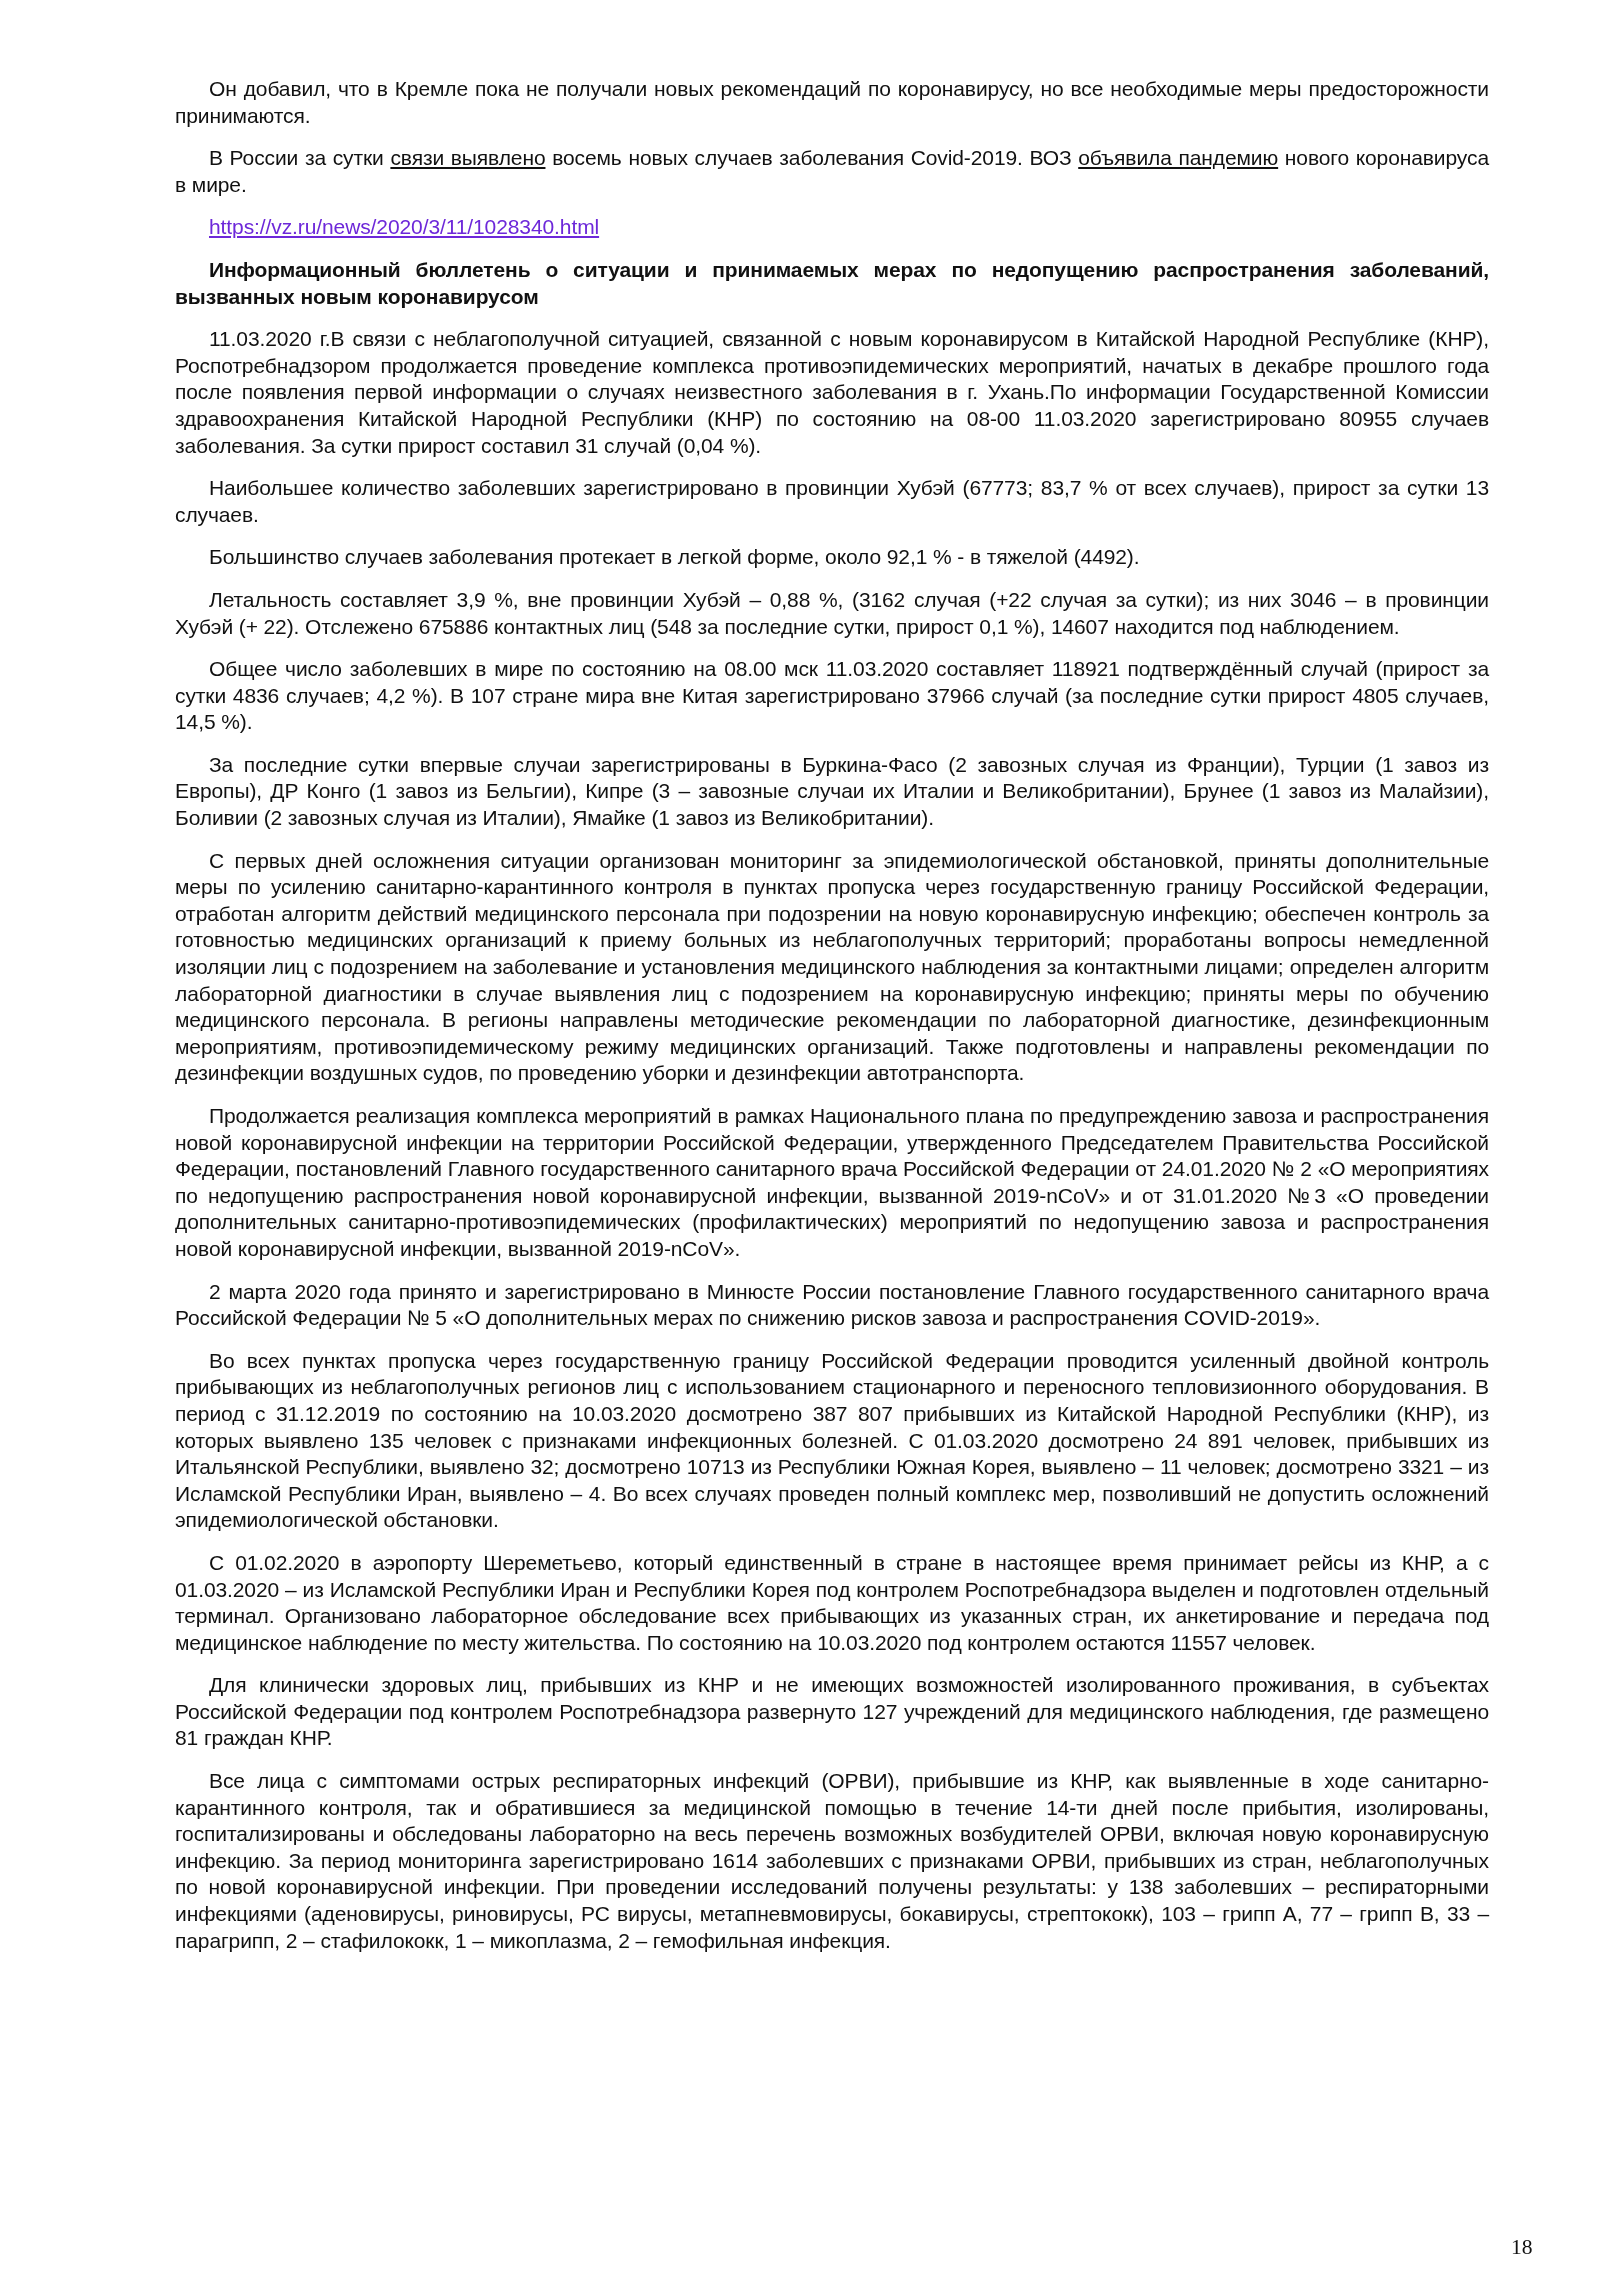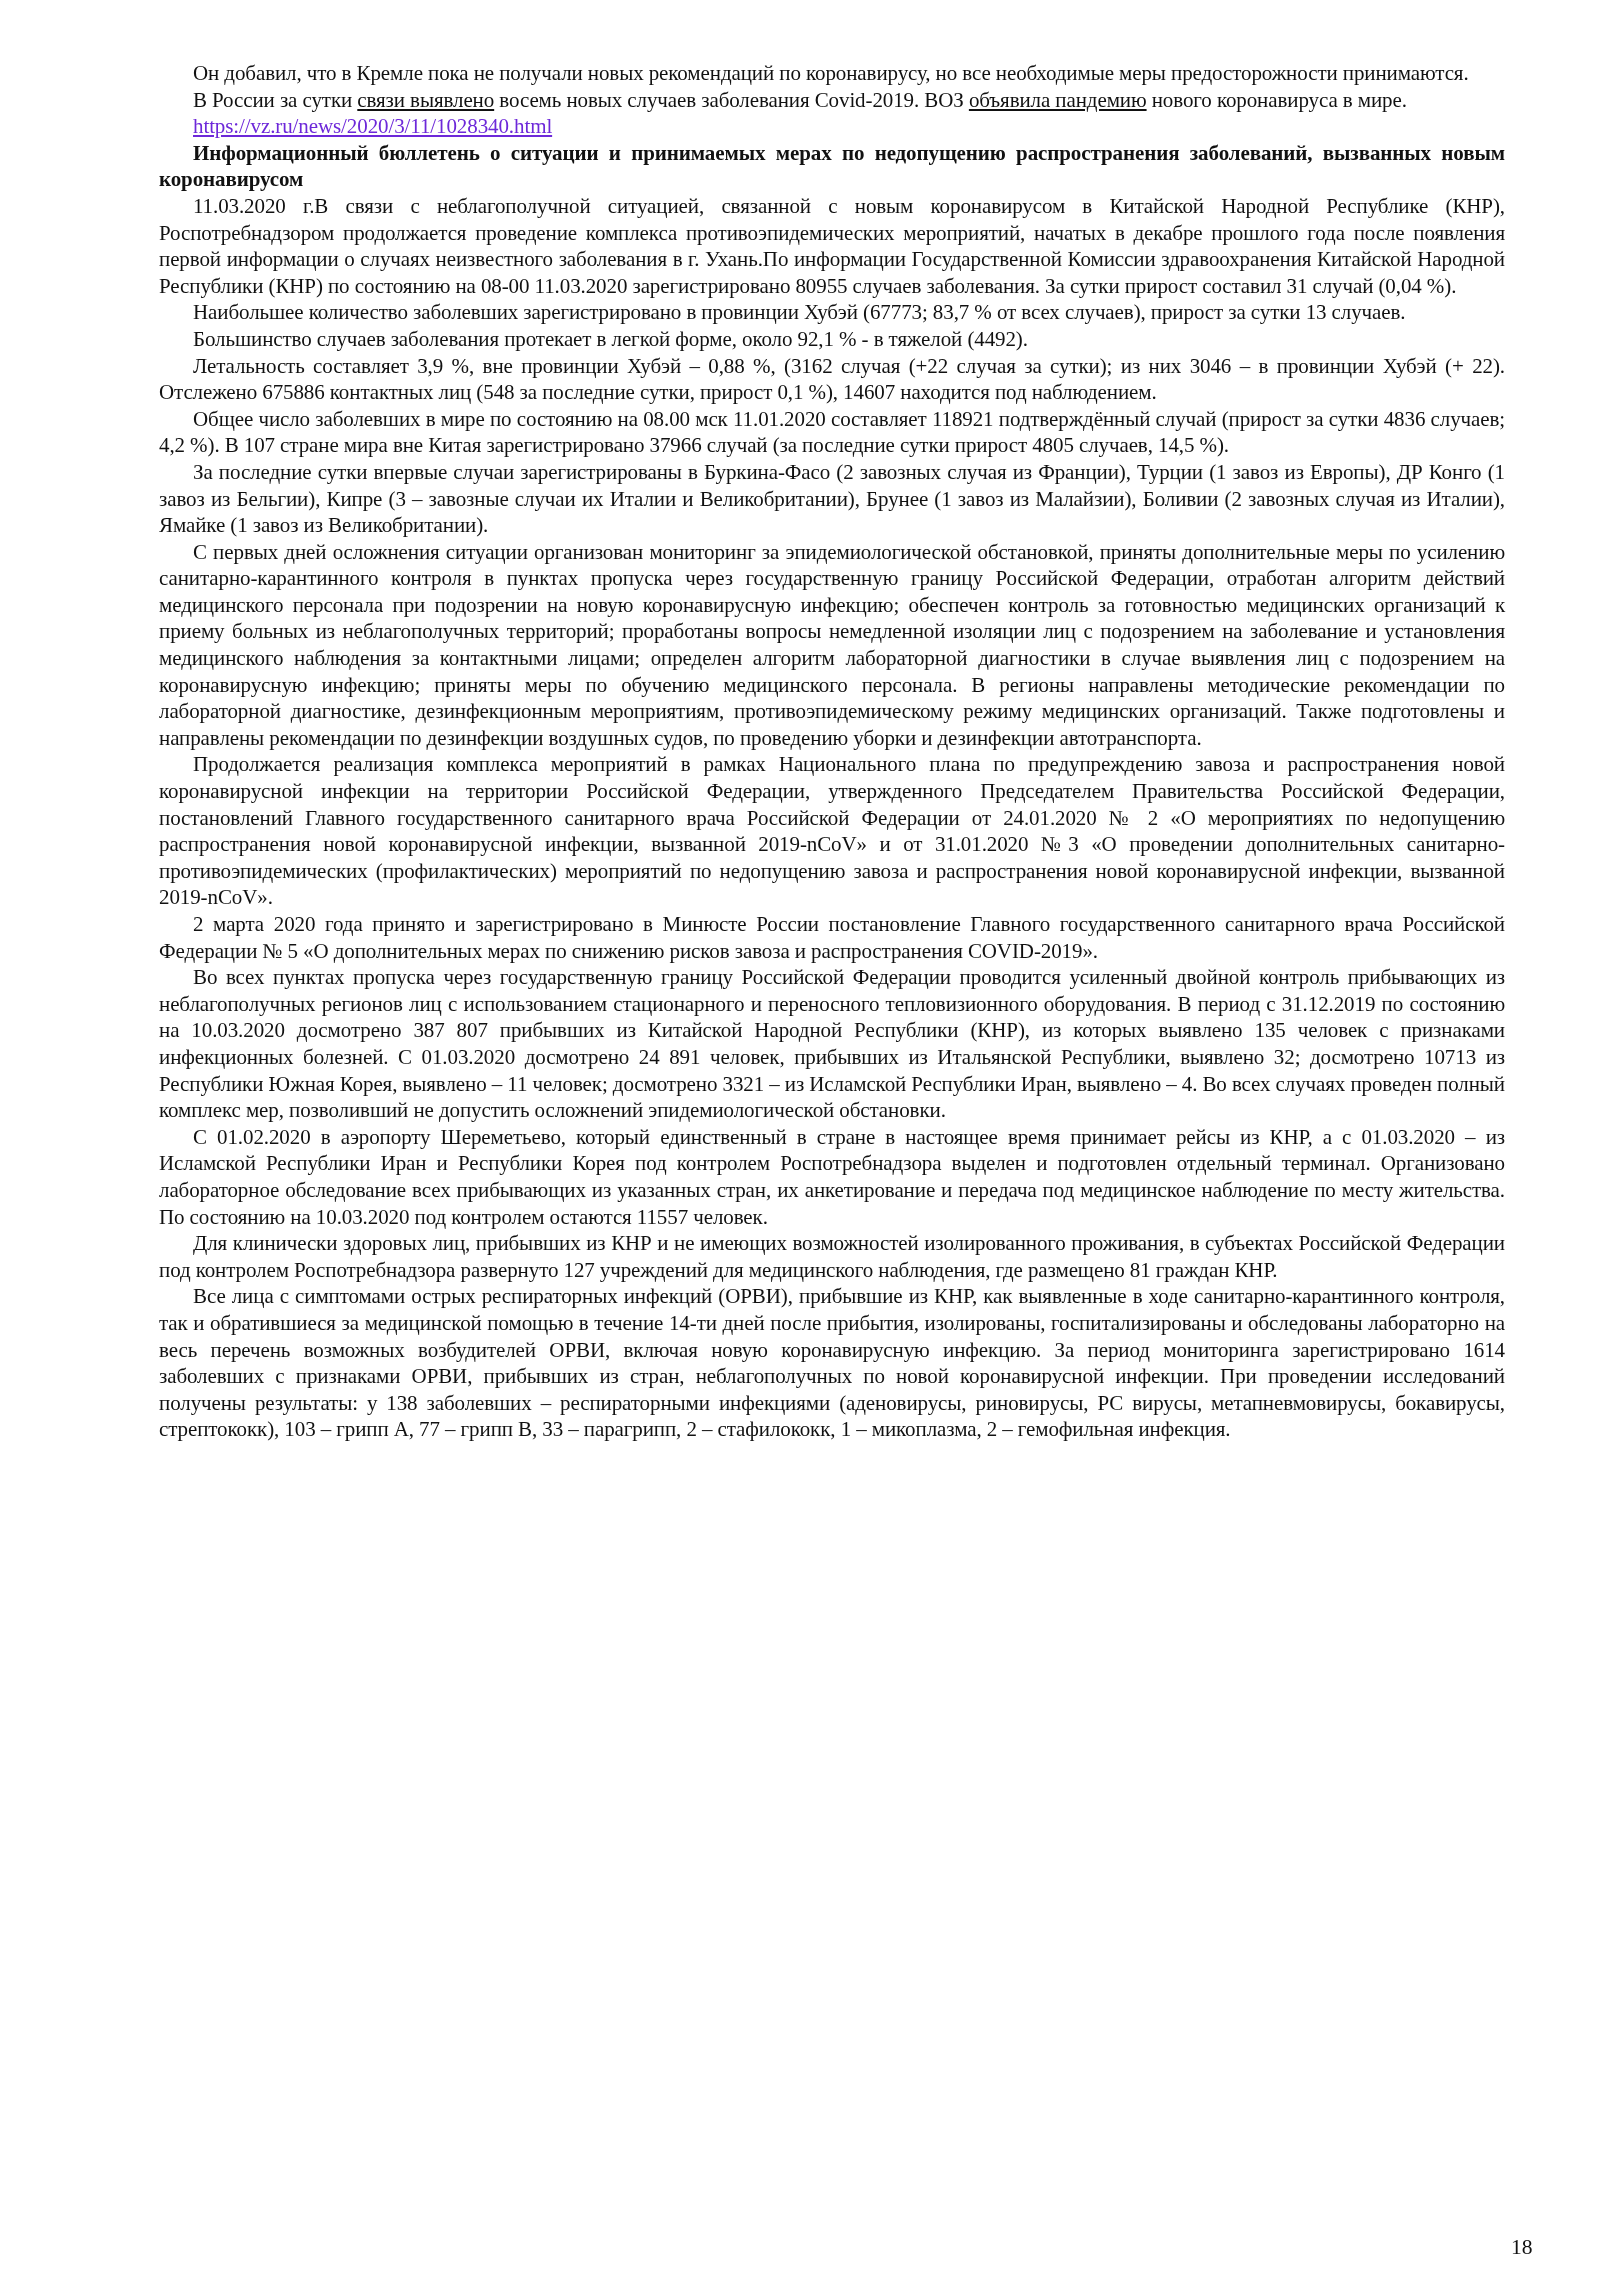--- a/index.html
+++ b/index.html
@@ -8,25 +8,24 @@
     position: absolute;
     left: 159px;
     top: 60px;
     width: 1346px;
     font-family: "Liberation Sans", sans-serif;
     font-size: 21px;
     line-height: 26.6px;
     color: #111111;
   }
   .page p {
-    margin: 0;
+    margin: 16px;
     text-indent: 34px;
     text-align: justify;
     letter-spacing: -0.1px;
-    font-family: Liberation Serif, serif;
   }
   .page p.bold { font-weight: bold; }
   .page a, .page .ul { color: inherit; text-decoration: underline; }
   .page a.url { color: #6d28d9; }
   .page-number {
     position: absolute;
     left: 1483px;
     top: 2235px;
     font-family: "Liberation Serif", serif;
     font-size: 21.6px;
@@ -39,21 +38,21 @@
 
 <div class="page">
   <p>Он добавил, что в Кремле пока не получали новых рекомендаций по коронавирусу, но все необходимые меры предосторожности принимаются.</p>
   <p><span>В России за сутки </span><a class="ul">связи выявлено</a><span> восемь новых случаев заболевания Covid-2019. ВОЗ </span><a class="ul">объявила пандемию</a><span> нового коронавируса в мире.</span></p>
   <p><a class="url">https://vz.ru/news/2020/3/11/1028340.html</a></p>
   <p class="bold">Информационный бюллетень о ситуации и принимаемых мерах по недопущению распространения заболеваний, вызванных новым коронавирусом</p>
   <p>11.03.2020 г.В связи с неблагополучной ситуацией, связанной с новым коронавирусом в Китайской Народной Республике (КНР), Роспотребнадзором продолжается проведение комплекса противоэпидемических мероприятий, начатых в декабре прошлого года после появления первой информации о случаях неизвестного заболевания в г. Ухань.По информации Государственной Комиссии здравоохранения Китайской Народной Республики (КНР) по состоянию на 08-00 11.03.2020 зарегистрировано 80955 случаев заболевания. За сутки прирост составил 31 случай (0,04 %).</p>
   <p>Наибольшее количество заболевших зарегистрировано в провинции Хубэй (67773; 83,7 % от всех случаев), прирост за сутки 13 случаев.</p>
   <p>Большинство случаев заболевания протекает в легкой форме, около 92,1 % - в тяжелой (4492).</p>
   <p>Летальность составляет 3,9 %, вне провинции Хубэй – 0,88 %, (3162 случая (+22 случая за сутки); из них 3046 – в провинции Хубэй (+ 22). Отслежено 675886 контактных лиц (548 за последние сутки, прирост 0,1 %), 14607 находится под наблюдением.</p>
-  <p>Общее число заболевших в мире по состоянию на 08.00 мск 11.01.2020 составляет 118921 подтверждённый случай (прирост за сутки 4836 случаев; 4,2 %). В 107 стране мира вне Китая зарегистрировано 37966 случай (за последние сутки прирост 4805 случаев, 14,5 %).</p>
+  <p>Общее число заболевших в мире по состоянию на 08.00 мск 11.03.2020 составляет 118921 подтверждённый случай (прирост за сутки 4836 случаев; 4,2 %). В 107 стране мира вне Китая зарегистрировано 37966 случай (за последние сутки прирост 4805 случаев, 14,5 %).</p>
   <p>За последние сутки впервые случаи зарегистрированы в Буркина-Фасо (2 завозных случая из Франции), Турции (1 завоз из Европы), ДР Конго (1 завоз из Бельгии), Кипре (3 – завозные случаи их Италии и Великобритании), Брунее (1 завоз из Малайзии), Боливии (2 завозных случая из Италии), Ямайке (1 завоз из Великобритании).</p>
   <p>С первых дней осложнения ситуации организован мониторинг за эпидемиологической обстановкой, приняты дополнительные меры по усилению санитарно-карантинного контроля в пунктах пропуска через государственную границу Российской Федерации, отработан алгоритм действий медицинского персонала при подозрении на новую коронавирусную инфекцию; обеспечен контроль за готовностью медицинских организаций к приему больных из неблагополучных территорий; проработаны вопросы немедленной изоляции лиц с подозрением на заболевание и установления медицинского наблюдения за контактными лицами; определен алгоритм лабораторной диагностики в случае выявления лиц с подозрением на коронавирусную инфекцию; приняты меры по обучению медицинского персонала. В регионы направлены методические рекомендации по лабораторной диагностике, дезинфекционным мероприятиям, противоэпидемическому режиму медицинских организаций. Также подготовлены и направлены рекомендации по дезинфекции воздушных судов, по проведению уборки и дезинфекции автотранспорта.</p>
   <p>Продолжается реализация комплекса мероприятий в рамках Национального плана по предупреждению завоза и распространения новой коронавирусной инфекции на территории Российской Федерации, утвержденного Председателем Правительства Российской Федерации, постановлений Главного государственного санитарного врача Российской Федерации от 24.01.2020 № 2 «О мероприятиях по недопущению распространения новой коронавирусной инфекции, вызванной 2019-nCoV» и от 31.01.2020 №3 «О проведении дополнительных санитарно-противоэпидемических (профилактических) мероприятий по недопущению завоза и распространения новой коронавирусной инфекции, вызванной 2019-nCoV».</p>
   <p>2 марта 2020 года принято и зарегистрировано в Минюсте России постановление Главного государственного санитарного врача Российской Федерации № 5 «О дополнительных мерах по снижению рисков завоза и распространения COVID-2019».</p>
   <p>Во всех пунктах пропуска через государственную границу Российской Федерации проводится усиленный двойной контроль прибывающих из неблагополучных регионов лиц с использованием стационарного и переносного тепловизионного оборудования. В период с 31.12.2019 по состоянию на 10.03.2020 досмотрено 387 807 прибывших из Китайской Народной Республики (КНР), из которых выявлено 135 человек с признаками инфекционных болезней. С 01.03.2020 досмотрено 24 891 человек, прибывших из Итальянской Республики, выявлено 32; досмотрено 10713 из Республики Южная Корея, выявлено – 11 человек; досмотрено 3321 – из Исламской Республики Иран, выявлено – 4. Во всех случаях проведен полный комплекс мер, позволивший не допустить осложнений эпидемиологической обстановки.</p>
   <p>С 01.02.2020 в аэропорту Шереметьево, который единственный в стране в настоящее время принимает рейсы из КНР, а с 01.03.2020 – из Исламской Республики Иран и Республики Корея под контролем Роспотребнадзора выделен и подготовлен отдельный терминал. Организовано лабораторное обследование всех прибывающих из указанных стран, их анкетирование и передача под медицинское наблюдение по месту жительства. По состоянию на 10.03.2020 под контролем остаются 11557 человек.</p>
   <p>Для клинически здоровых лиц, прибывших из КНР и не имеющих возможностей изолированного проживания, в субъектах Российской Федерации под контролем Роспотребнадзора развернуто 127 учреждений для медицинского наблюдения, где размещено 81 граждан КНР.</p>
   <p>Все лица с симптомами острых респираторных инфекций (ОРВИ), прибывшие из КНР, как выявленные в ходе санитарно-карантинного контроля, так и обратившиеся за медицинской помощью в течение 14-ти дней после прибытия, изолированы, госпитализированы и обследованы лабораторно на весь перечень возможных возбудителей ОРВИ, включая новую коронавирусную инфекцию. За период мониторинга зарегистрировано 1614 заболевших с признаками ОРВИ, прибывших из стран, неблагополучных по новой коронавирусной инфекции. При проведении исследований получены результаты: у 138 заболевших – респираторными инфекциями (аденовирусы, риновирусы, РС вирусы, метапневмовирусы, бокавирусы, стрептококк), 103 – грипп А, 77 – грипп В, 33 – парагрипп, 2 – стафилококк, 1 – микоплазма, 2 – гемофильная инфекция.</p>
 </div>
 

